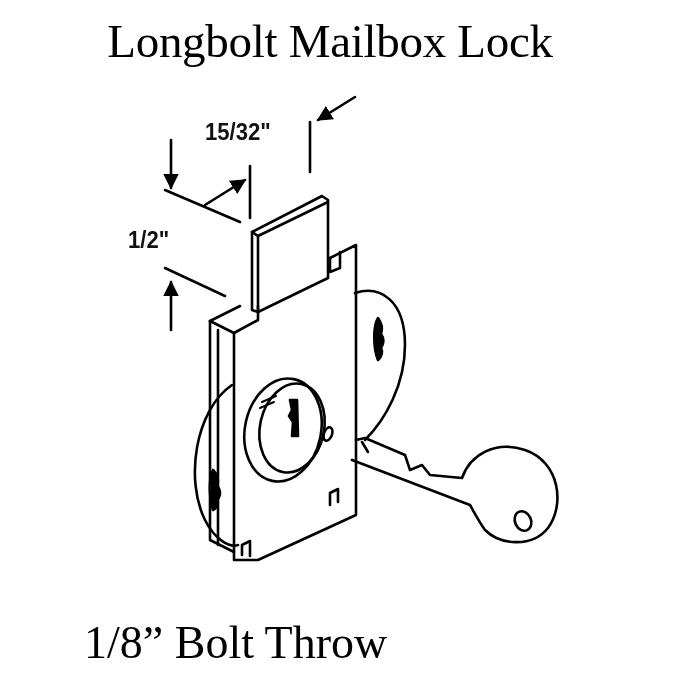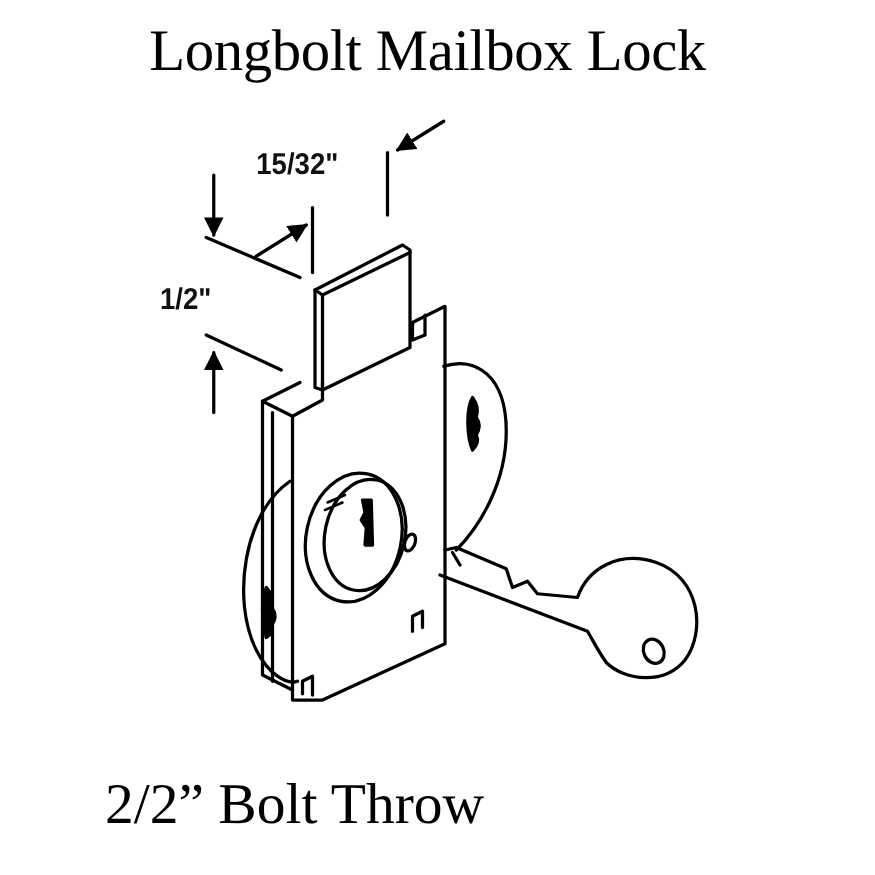--- a/index.html
+++ b/index.html
@@ -1,17 +1,17 @@
 <!DOCTYPE html>
 <html><head>
 <meta charset="utf-8">
 <style>
   html, body { margin:0; padding:0; background:#ffffff; }
   .page { position:relative; width:700px; height:700px; background:#fff; overflow:hidden; }
-  .title { position:absolute; left:16px; top:14px; width:652px; text-align:center;
+  .title { position:absolute; left:4px; top:14px; width:652px; text-align:center;
     font-family:"Liberation Serif","DejaVu Serif",serif; font-size:47px; color:#000; letter-spacing:-0.3px; }
   .caption { position:absolute; left:84px; top:616px;
     font-family:"Liberation Serif","DejaVu Serif",serif; font-size:46px; color:#000; }
   .dim { position:absolute; font-family:"Liberation Sans","DejaVu Sans",sans-serif;
     font-weight:bold; font-size:24px; color:#111; transform:scaleX(0.92); transform-origin:left; }
   svg.art { position:absolute; left:0; top:0; }
 </style>
 </head>
 <body>
 
@@ -84,14 +84,14 @@
                C470,455 495,440 525,450 C560,462 565,505 548,528 C532,548 500,545 485,530
                C478,520 473,510 470,505 L352,460"></path>
       <path d="M362,442 L368,452"></path>
       <ellipse cx="523" cy="521" rx="8" ry="10" transform="rotate(-25 523 521)"></ellipse>
     </g>
   </svg>
 
   <div class="dim" style="left:205px; top:118px;">15/32"</div>
   <div class="dim" style="left:128px; top:226px;">1/2"</div>
 
-  <div class="caption">2/2” Bolt Throw</div>
+  <div class="caption">1/8” Bolt Throw</div>
 </div>
 
 </body></html>

